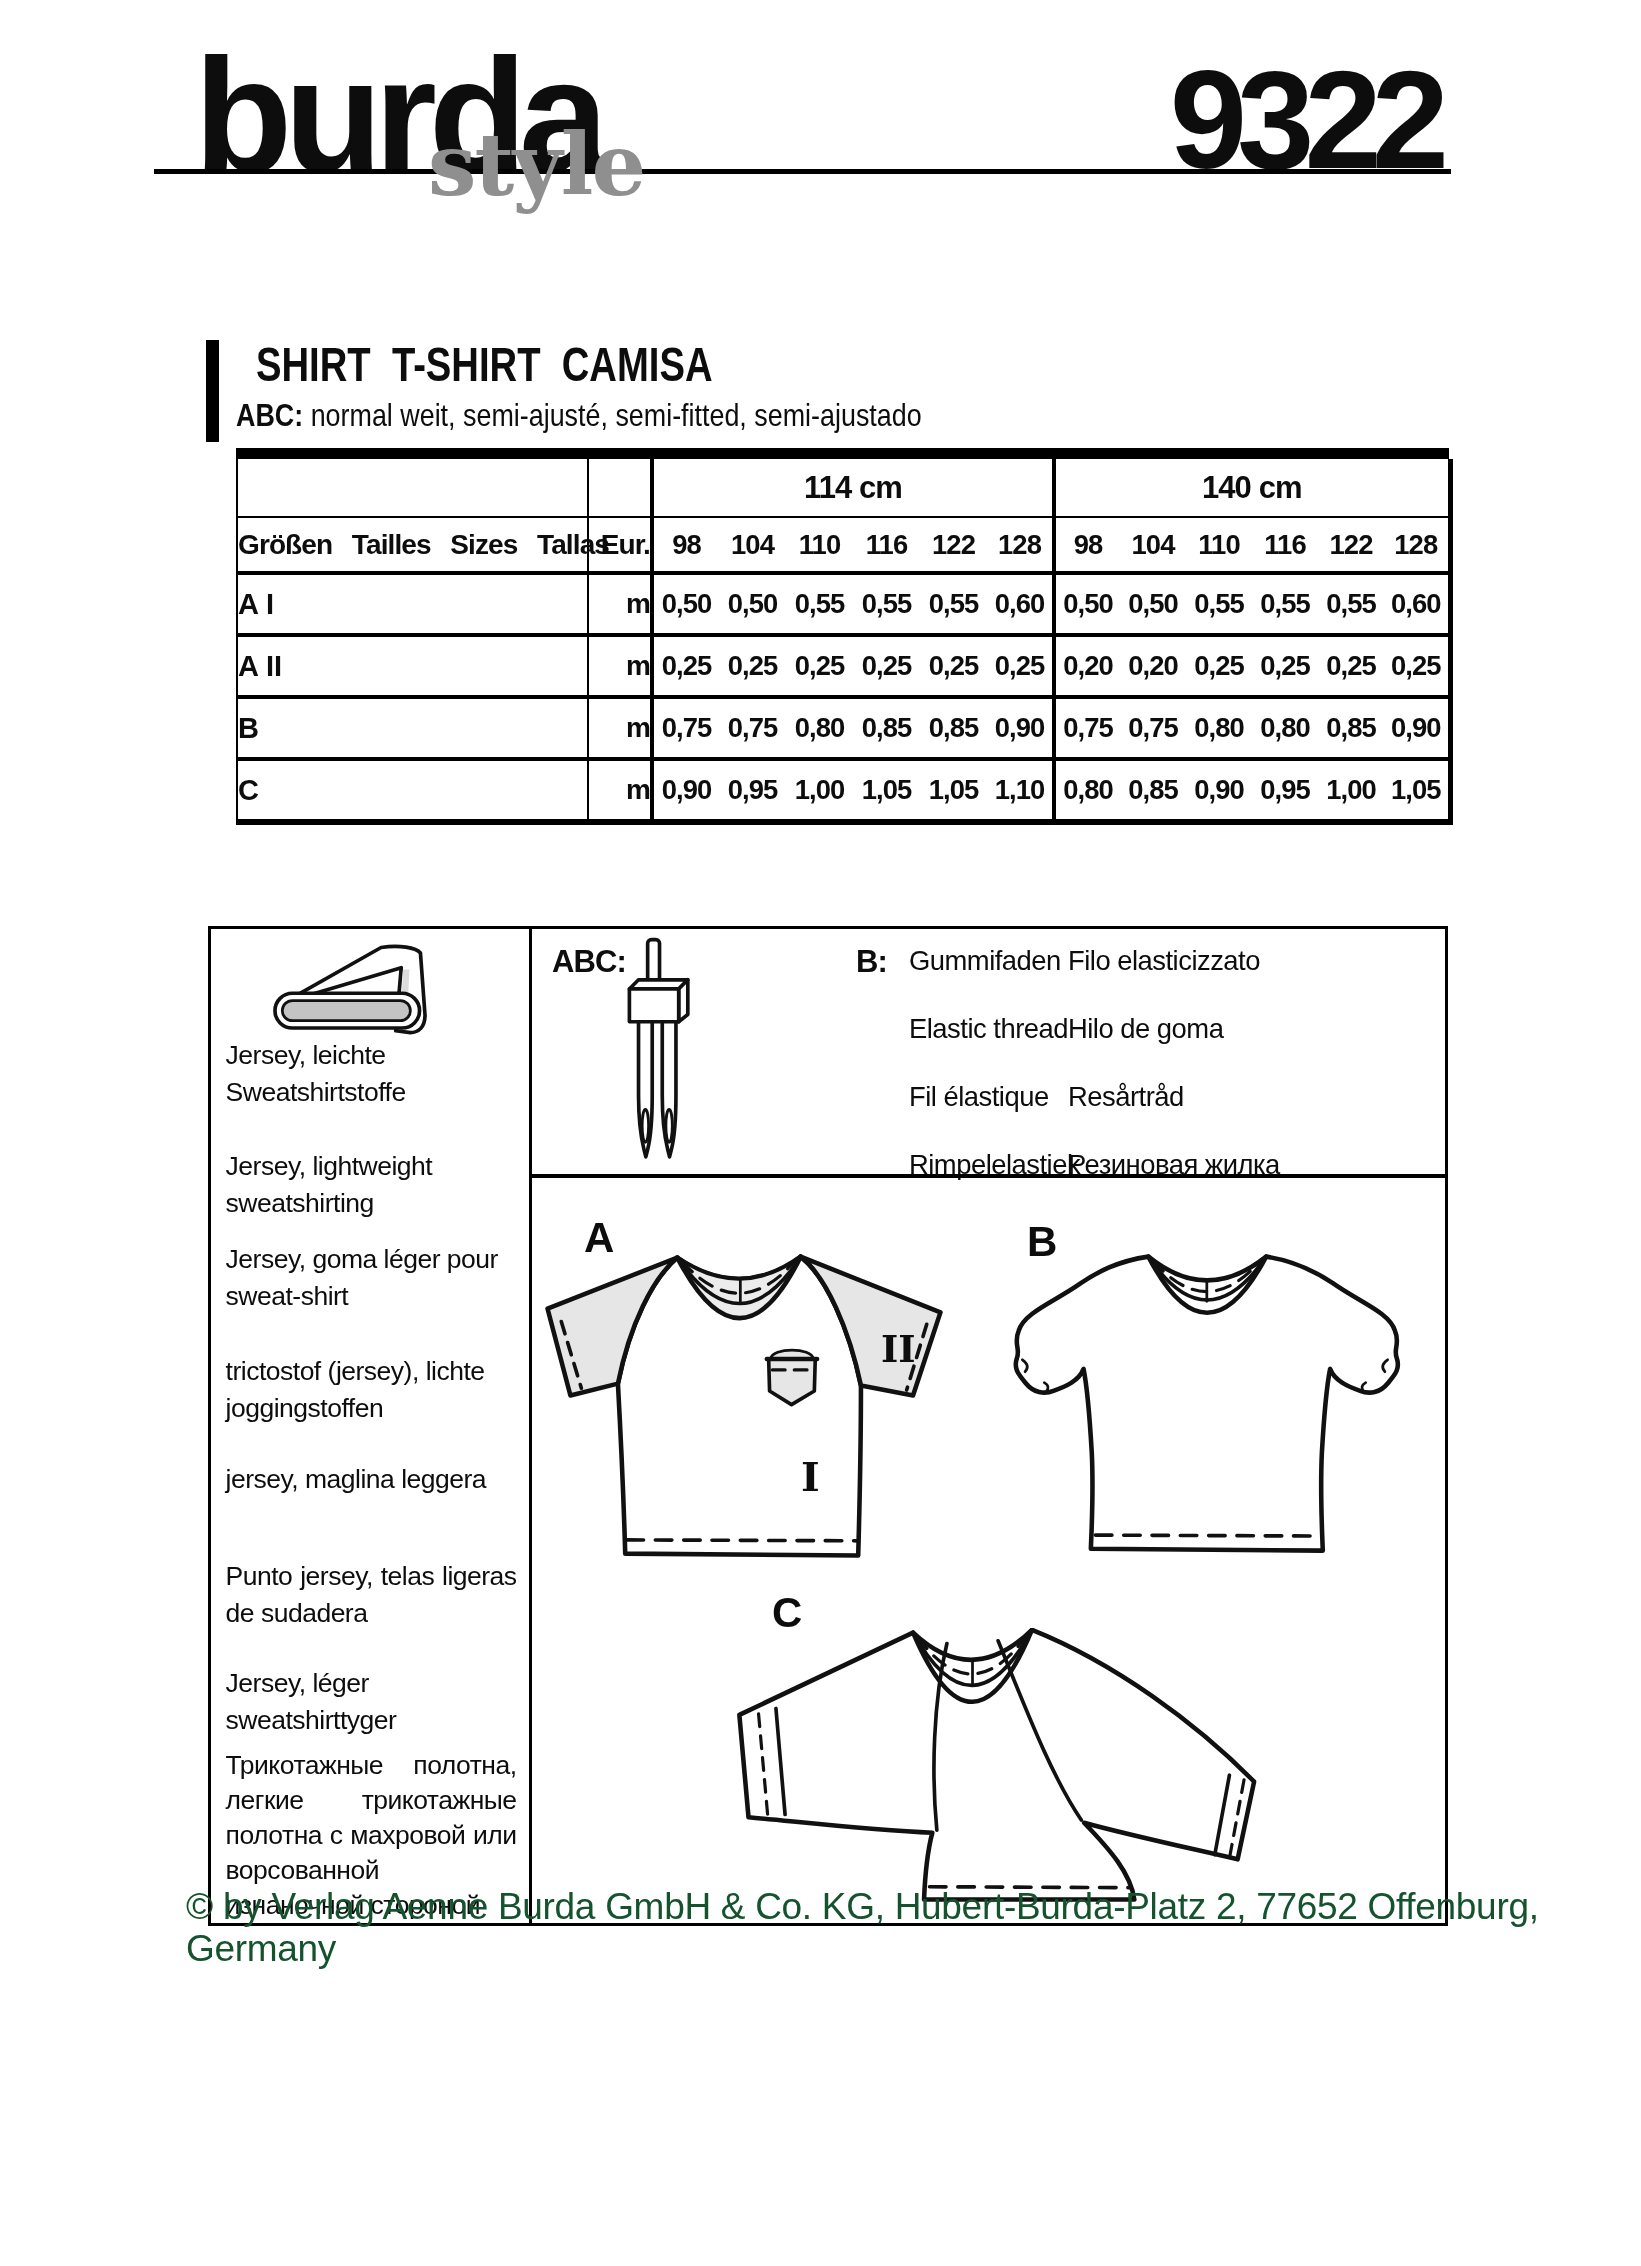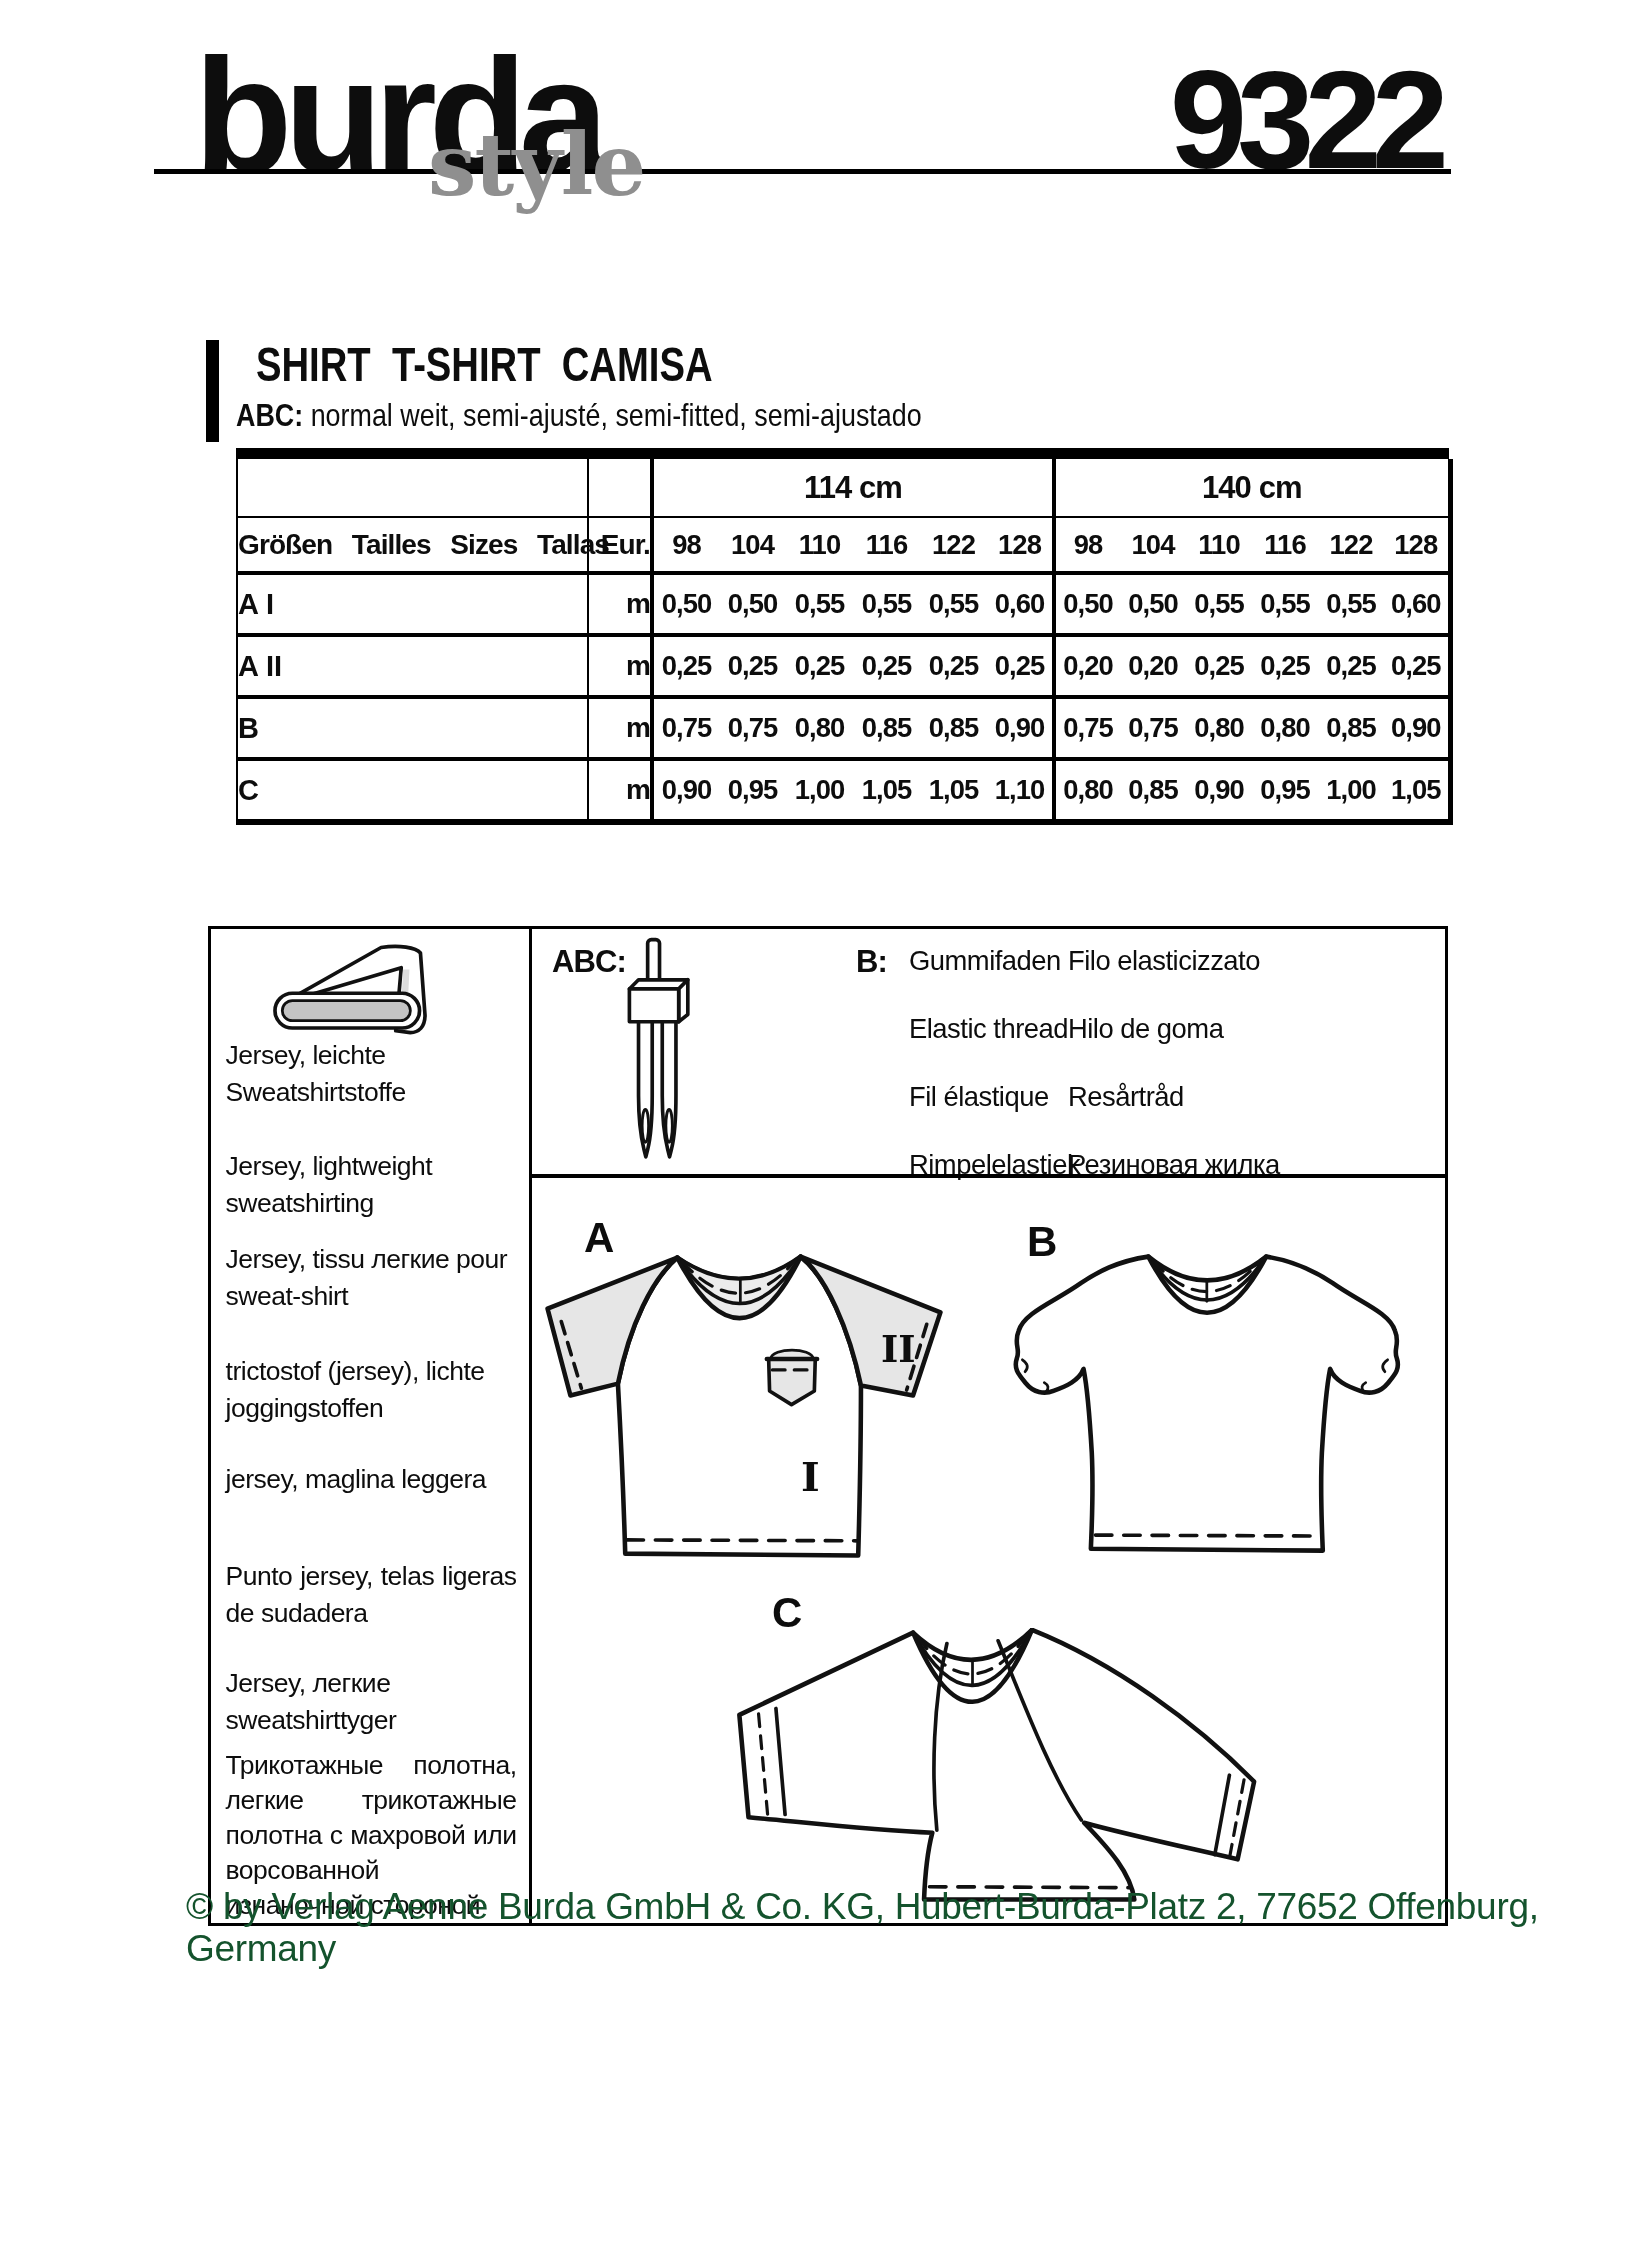--- a/index.html
+++ b/index.html
@@ -181,25 +181,25 @@
 
     <div class="left-col">
       <svg style="position:absolute;left:53px;top:12.8px" width="215" height="108" viewBox="0 0 235 118">
         <path d="M22,66 L128,6 C148,3 166,6 171,12 L176,80 C176,93 169,99 160,99 L144,97 L150,28 Z" fill="#fff" stroke="#111" stroke-width="4" stroke-linejoin="round"></path>
         <path d="M152,30 L159,30 L156,90 L149,90 Z" fill="#dcdcdc" stroke="none"></path>
         <rect x="12" y="56" width="158" height="38" rx="19" fill="#fff" stroke="#111" stroke-width="4"></rect>
         <rect x="20" y="64" width="140" height="22" rx="11" fill="#c4c4c4" stroke="#111" stroke-width="3"></rect>
       </svg>
       <div class="fab-item" style="top:108px">Jersey, leichte Sweatshirtstoffe</div>
       <div class="fab-item" style="top:219px">Jersey, lightweight sweatshirting</div>
-      <div class="fab-item" style="top:312px">Jersey, tissu легкие pour sweat-shirt</div>
+      <div class="fab-item" style="top:312px">Jersey, goma léger pour sweat-shirt</div>
       <div class="fab-item" style="top:424px">trictostof (jersey), lichte joggingstoffen</div>
       <div class="fab-item" style="top:532px">jersey, maglina leggera</div>
       <div class="fab-item fab-just" style="top:629px">Punto jersey, telas ligeras de sudadera</div>
-      <div class="fab-item" style="top:736px">Jersey, легкие sweatshirttyger</div>
+      <div class="fab-item" style="top:736px">Jersey, léger sweatshirttyger</div>
       <div class="fab-item fab-just ru" style="top:819px">Трикотажные полотна, легкие трикотажные полотна с махровой или ворсованной изнаночной стороной</div>
     </div>
 
     <div class="seclabel" style="left:341px;top:14.6px">ABC:</div>
     <svg style="position:absolute;left:391px;top:7.3px" width="105" height="230" viewBox="0 0 115 252">
       <g fill="#fff" stroke="#111" stroke-width="4" stroke-linejoin="round">
         <rect x="50" y="4" width="13" height="56" rx="4"></rect>
         <path d="M30,58 L40,48 L94,48 L84,58 Z"></path>
         <path d="M84,58 L94,48 L94,86 L84,94 Z"></path>
         <rect x="30" y="58" width="54" height="36"></rect>

